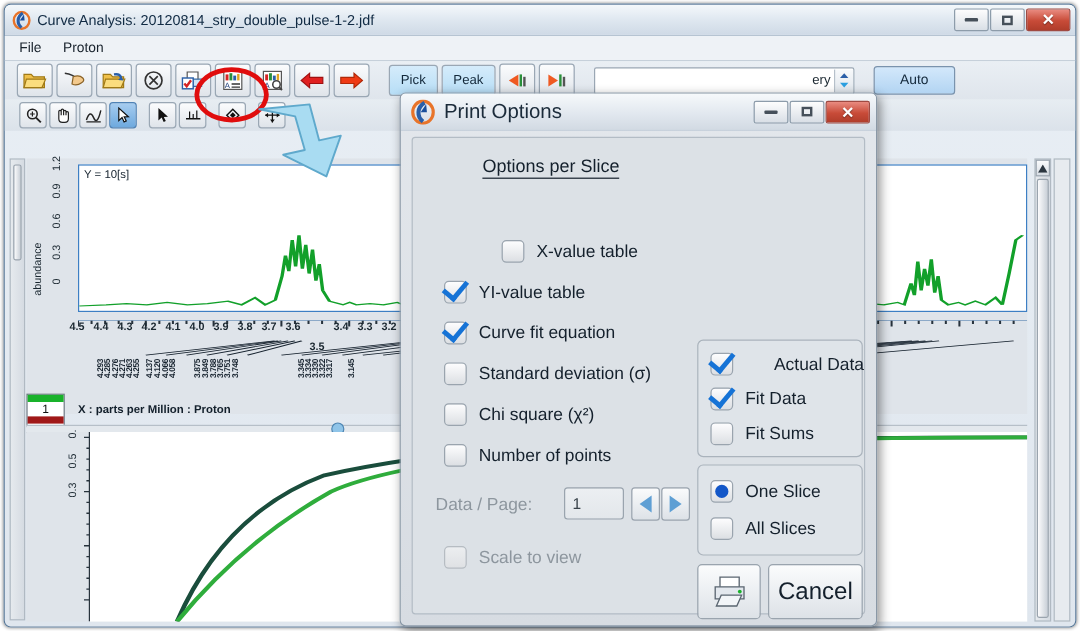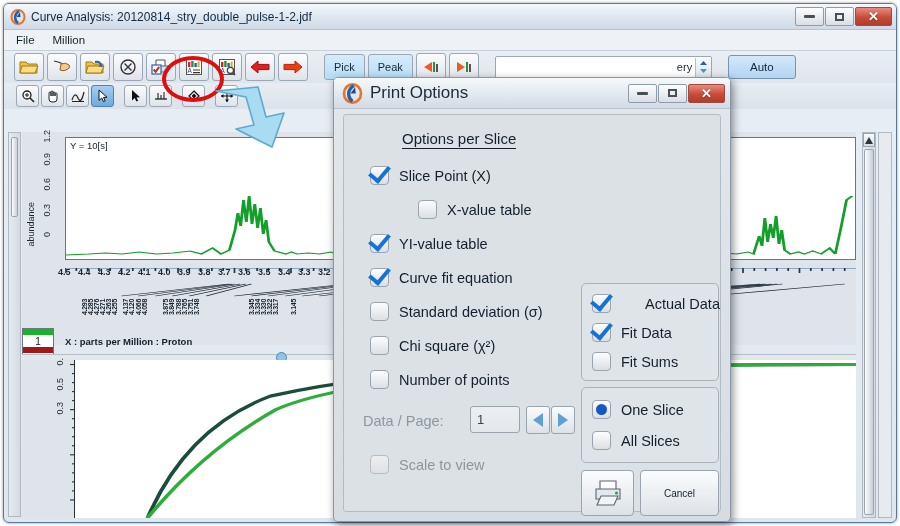--- a/index.html
+++ b/index.html
@@ -114,21 +114,21 @@
        background:#dfe4e9;box-sizing:border-box;}
 
   .dlbl{position:absolute;font-size:14.5px;color:#8d969e;}
   .numfield{position:absolute;border:1px solid #9aa4ae;border-radius:3px;
        background:linear-gradient(#eceff2,#e3e7eb);display:flex;align-items:center;
        padding-left:6px;font-size:13px;color:#3a434b;box-sizing:border-box;}
   .arrbtn{position:absolute;border:1px solid #9aa4ae;border-radius:3px;
        background:linear-gradient(#fafbfc,#dde2e7);display:flex;align-items:center;justify-content:center;box-sizing:border-box;}
   .btn{position:absolute;border:1px solid #9aa4ae;border-radius:4px;
        background:linear-gradient(#fbfcfd,#dde2e7);display:flex;align-items:center;
-       justify-content:center;font-size:10px;color:#14202c;box-sizing:border-box;}
+       justify-content:center;font-size:20px;color:#14202c;box-sizing:border-box;}
 </style>
 </head>
 <body>
 
 <div id="app">
 
   <div class="win">
 
     <div class="titlebar">
       <svg class="winlogo" viewBox="0 0 16 16">
@@ -145,21 +145,21 @@
           <span class="gl max-gl"></span>
         </div>
         <div class="wbtn close">
           <span class="x-gl">✕</span>
         </div>
       </div>
     </div>
 
     <div class="menubar">
       <span class="menu-item">File</span>
-      <span class="menu-item">Million</span>
+      <span class="menu-item">Proton</span>
     </div>
 
     <div class="tb">
       <div class="tbtn">
         <svg width="20" height="18" viewBox="0 0 20 18">
           <path d="M1 4 h6 l2 2 h9 v9 H1 Z" fill="#f0c04a" stroke="#a07a16"></path>
           <path d="M3 8 h16 l-3 7 H1 Z" fill="#fbdd7e" stroke="#a07a16"></path>
         </svg>
       </div>
       <div class="tbtn">
@@ -416,21 +416,21 @@
           <span class="xt" style="left:-7px;">4.5</span>
           <span class="xt" style="left:13px;">4.4</span>
           <span class="xt" style="left:33px;">4.3</span>
           <span class="xt" style="left:53px;">4.2</span>
           <span class="xt" style="left:73px;">4.1</span>
           <span class="xt" style="left:93px;">4.0</span>
           <span class="xt" style="left:113px;">3.9</span>
           <span class="xt" style="left:133px;">3.8</span>
           <span class="xt" style="left:153px;">3.7</span>
           <span class="xt" style="left:173px;">3.6</span>
-          <span class="xt" style="left:193px;">3.5</span>
+          <span class="xt" style="left:193px;margin-top:17px;">3.5</span>
           <span class="xt" style="left:213px;">3.4</span>
           <span class="xt" style="left:233px;">3.3</span>
           <span class="xt" style="left:253px;">3.2</span>
         </div>
 
         <div style="position:absolute;left:43px;top:150px;right:0;height:17px;">
           <svg width="100%" height="17" viewBox="0 0 280 17" preserveAspectRatio="none" stroke="#16222e" stroke-width="0.7" fill="none">
             <path d="M58 2 L20 14"></path>
               <path d="M59 2 L26 14"></path>
               <path d="M60 2 L32 14"></path>
@@ -567,24 +567,20 @@
         <div class="wbtn close">
           <span class="x-gl">✕</span>
         </div>
       </div>
     </div>
 
     <div class="dlg-body">
 
       <div class="hdr">Options per Slice</div>
 
-      <div class="row" style="left:26px;top:51px;">
-        <span class="cb on"></span>
-        <span class="lbl">Slice Point (X)</span>
-      </div>
       <div class="row" style="left:26px;top:85px;padding-left:48px;">
         <span class="cb"></span>
         <span class="lbl">X-value table</span>
       </div>
       <div class="row" style="left:26px;top:119px;">
         <span class="cb on"></span>
         <span class="lbl">YI-value table</span>
       </div>
       <div class="row" style="left:26px;top:153px;">
         <span class="cb on"></span>

